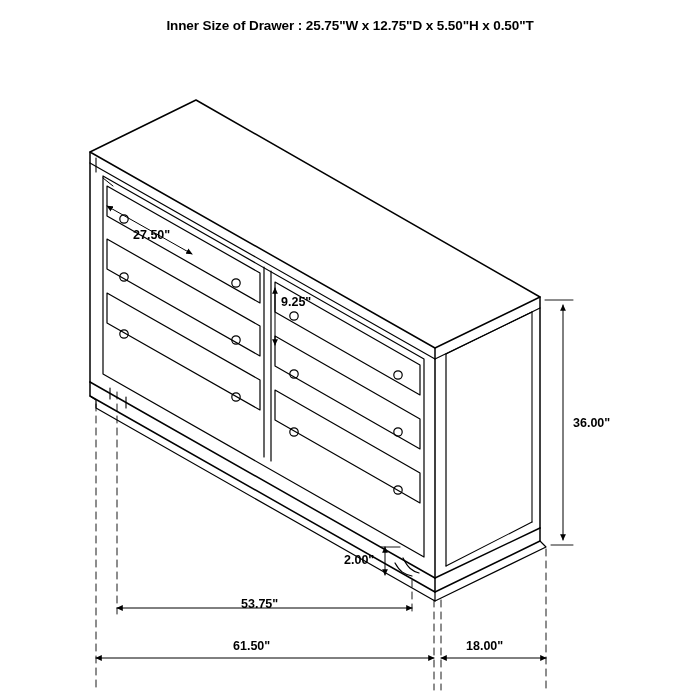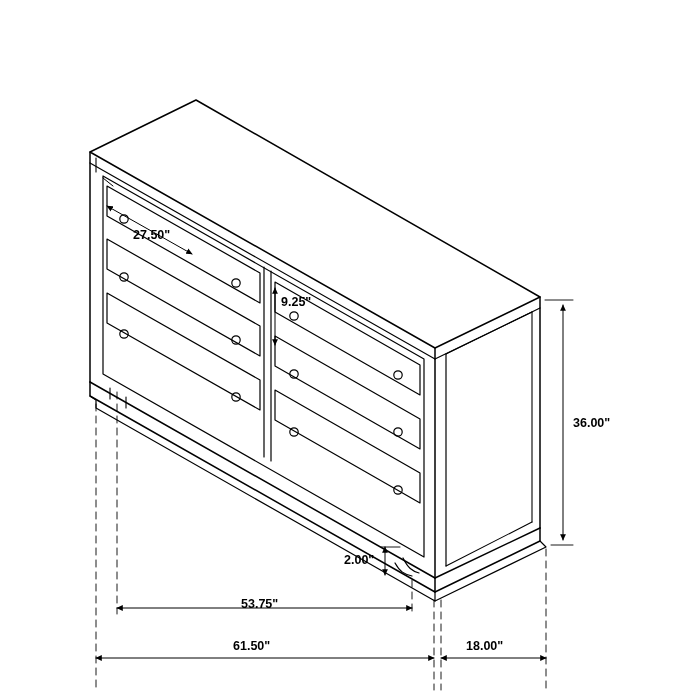--- a/index.html
+++ b/index.html
@@ -43,20 +43,21 @@
     font-size: 12.5px;
     font-weight: bold;
     white-space: nowrap;
   }
 </style>
 </head>
 <body>
 
 <div id="stage">
 
+  <div class="title">Inner Size of Drawer : 25.75"W x 12.75"D x 5.50"H x 0.50"T</div>
 
   <svg class="drawing" viewBox="0 0 700 700">
     <g fill="none" stroke="#000000" stroke-width="1.5" stroke-linejoin="round" stroke-linecap="round">
 
       <path d="M 90 152 L 196 100 L 540 297 L 435 348 Z"></path>
 
       <path d="M 90 152 L 90 382"></path>
 
       <path d="M 90 382 L 435 578"></path>
 

